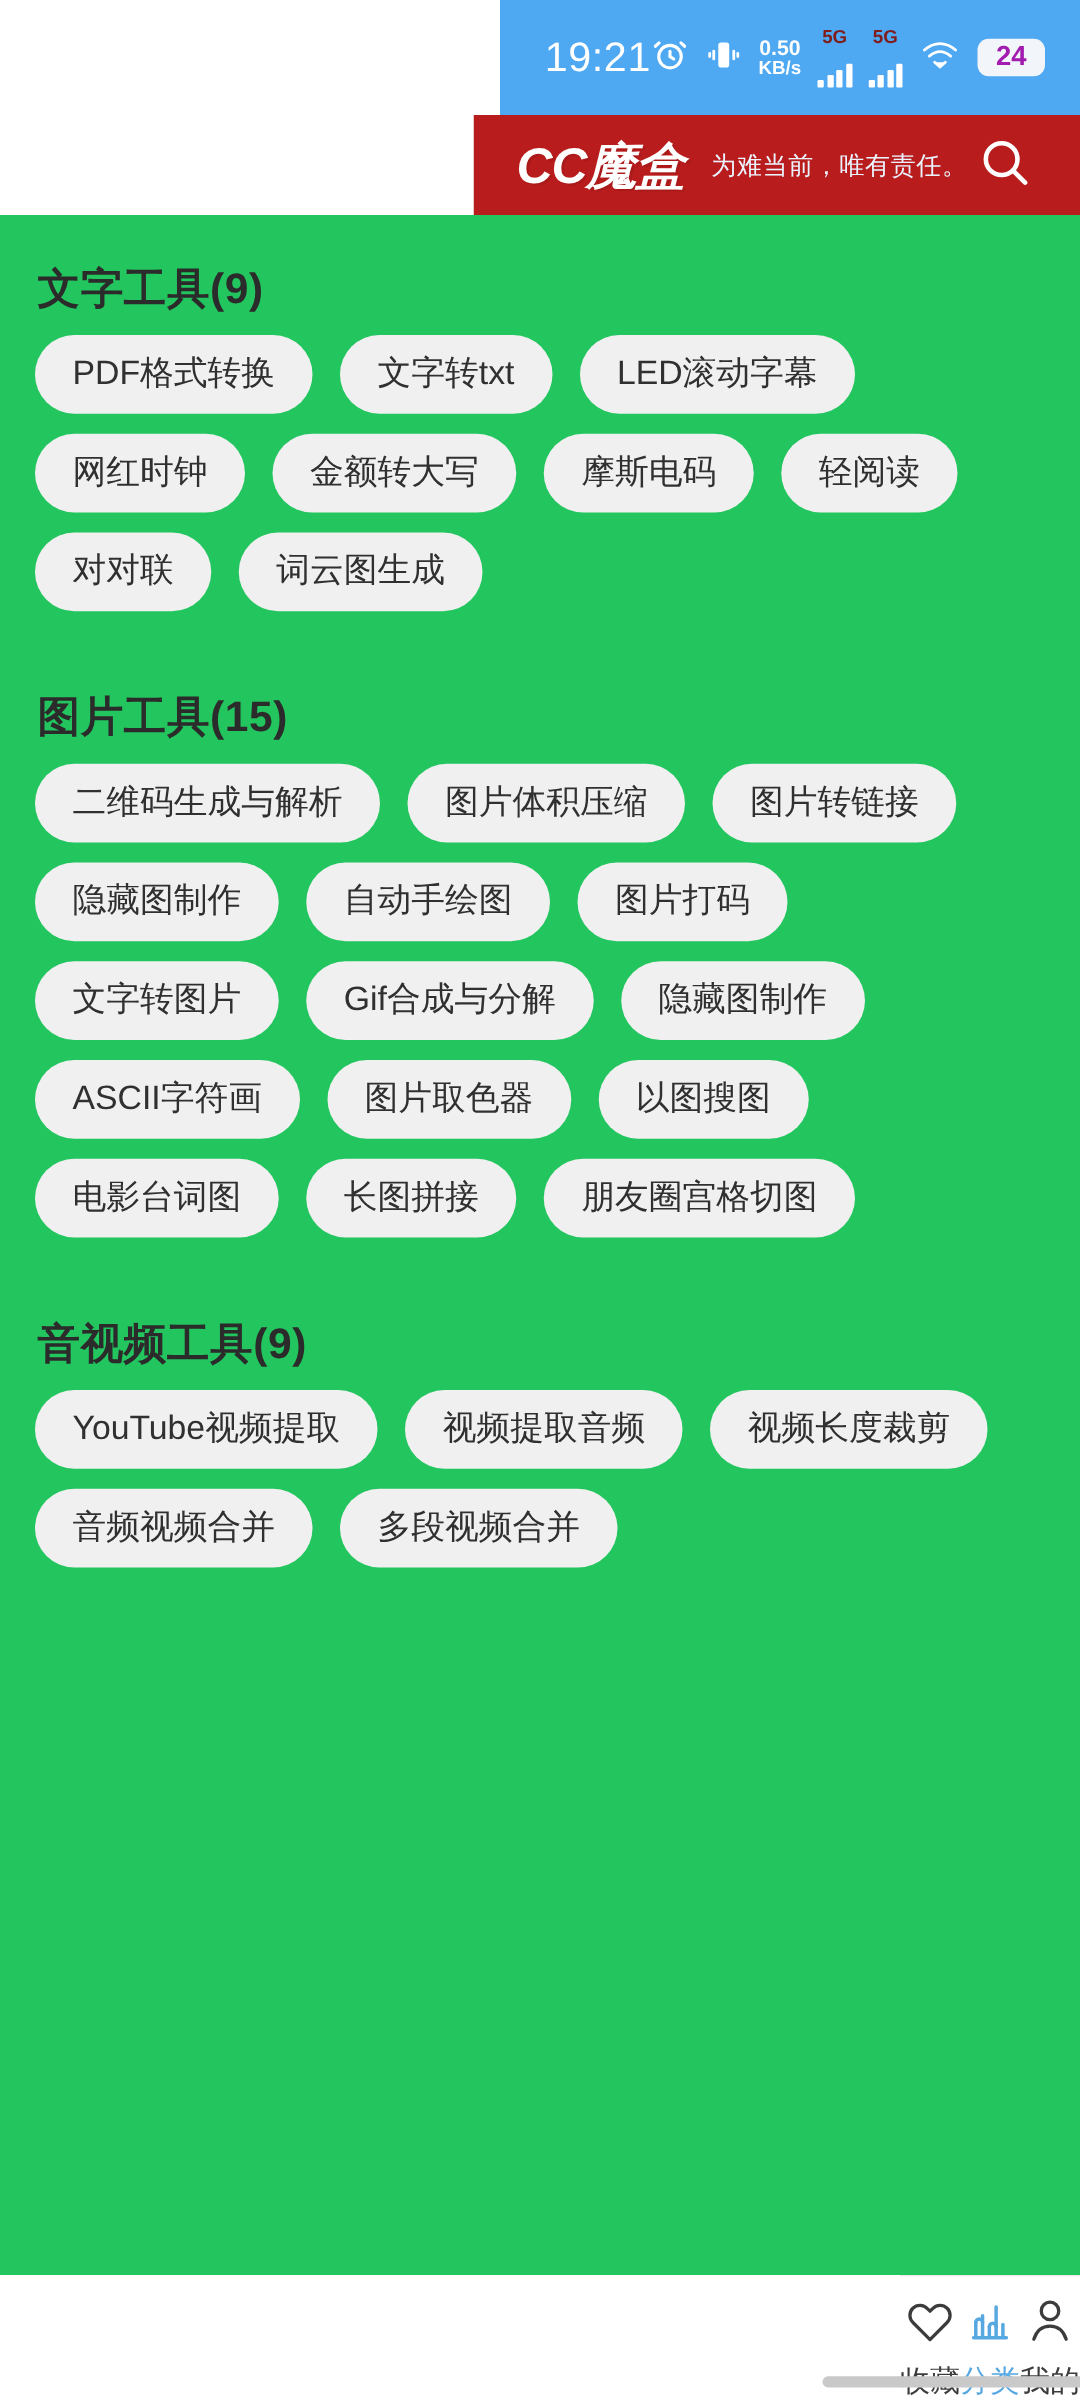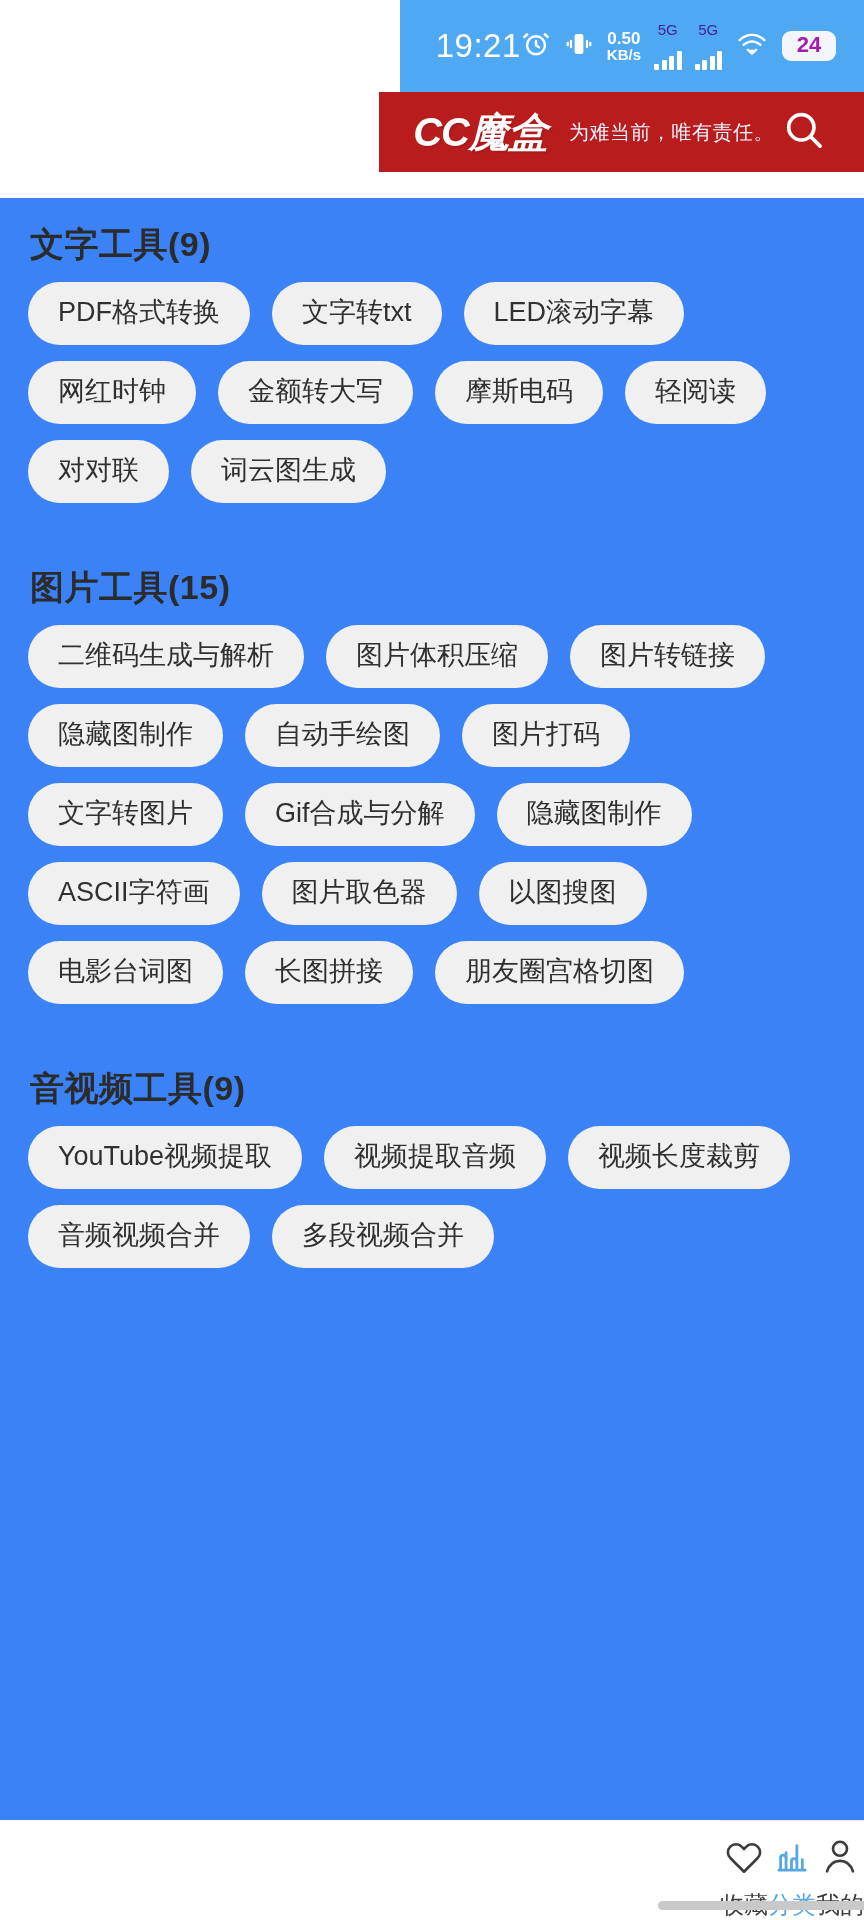--- a/index.html
+++ b/index.html
@@ -44,21 +44,21 @@
   .netspeed {
     color: #ffffff;
     font-size: 17px;
     font-weight: 700;
     line-height: 1.02;
     text-align: center;
   }
   .netspeed .unit { font-size: 15px; font-weight: 600; }
 
   .sig-group { display: flex; flex-direction: column; align-items: center; gap: 1px; }
-  .sig-label { color:#4c1d95; font-size: 15px; font-weight: 400; line-height: 1; margin-bottom:13px;}
+  .sig-label { color:#7f1d1d; font-size: 15px; font-weight: 700; line-height: 1; margin-bottom:13px;}
   .bars { display: flex; align-items: flex-end; gap: 2.5px; height: 19px; }
   .bars i { display:block; width: 5px; background:#ffffff; border-radius: 1px; }
   .bars i:nth-child(1){ height: 6px; }
   .bars i:nth-child(2){ height: 10px; }
   .bars i:nth-child(3){ height: 14px; }
   .bars i:nth-child(4){ height: 19px; }
 
   .battery {
     background: #f2f6fa;
     color: #a21caf;
@@ -100,23 +100,22 @@
   .search-btn {
     width: 60px; height: 60px;
     display: flex; align-items: center; justify-content: center;
     flex: none;
   }
 
   
   .content {
     flex: 1;
     overflow: hidden;
-    background: #3b82f6;
-    padding: 4px 0 0 0;
-    margin-top: 26px;
+    background: #22c55e;
+    padding: 16px 0 0 0;
   }
   .section { padding: 0 22px; }
   .section-title {
     font-size: 34px;
     font-weight: 700;
     color: #2b2b2b;
     padding: 26px 8px 14px 8px;
     letter-spacing: 0.5px;
   }
   .section.first .section-title { padding-top: 20px; }

